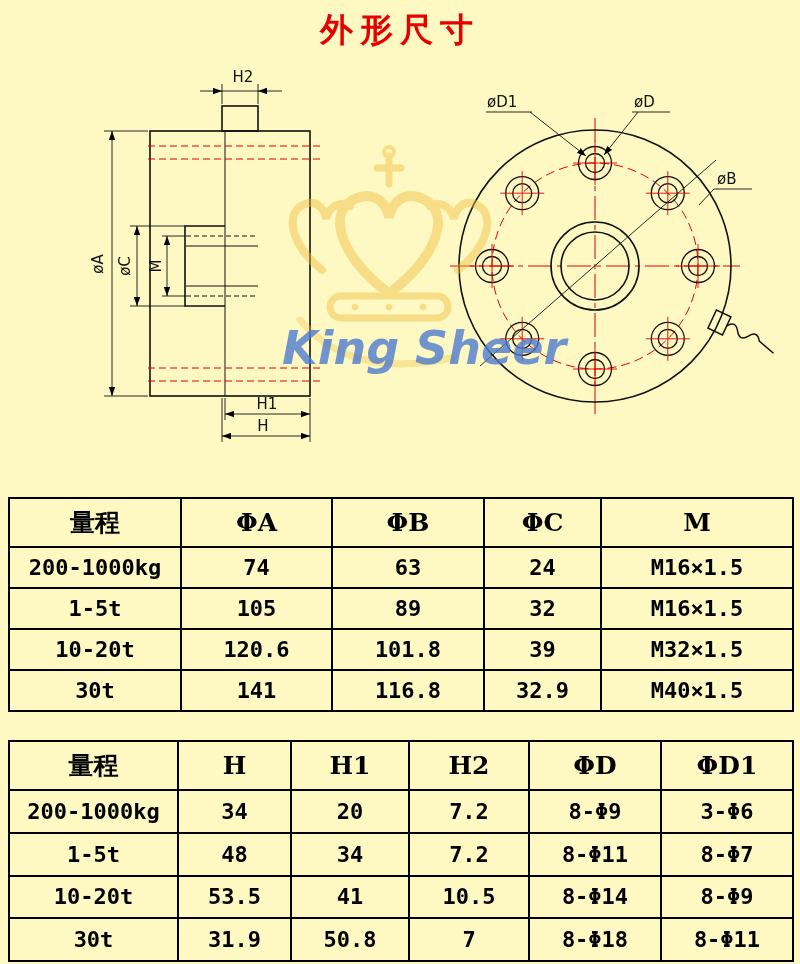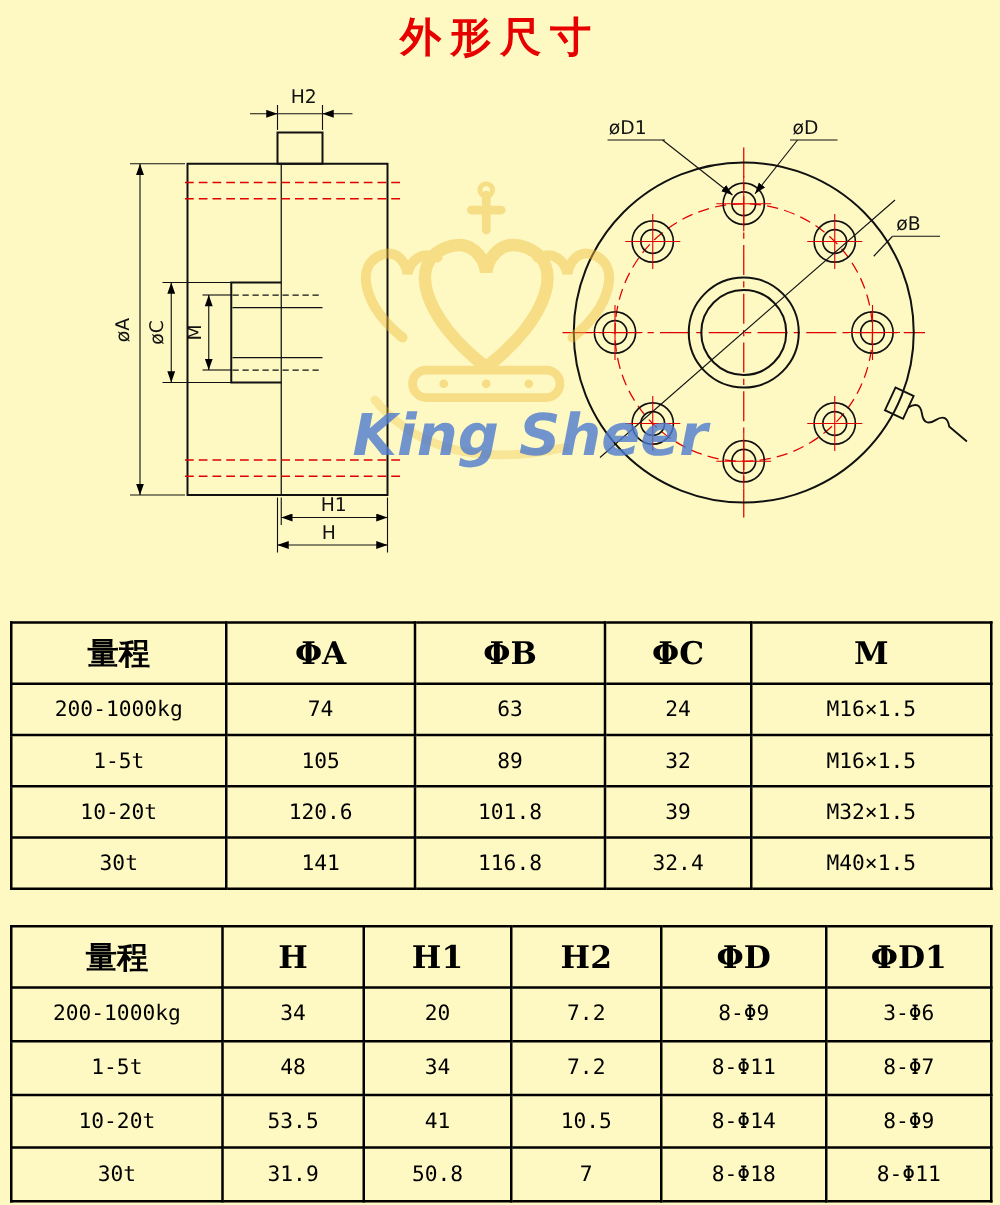--- a/index.html
+++ b/index.html
@@ -11,21 +11,21 @@
   .drawing-area{position:absolute;top:58px;left:0;width:800px;height:435px;}
   .model-label{position:absolute;top:425px;left:330px;width:180px;text-align:center;
                font-size:21px;font-weight:bold;font-family:"DejaVu Sans",sans-serif;}
   .tbl-wrap{position:absolute;left:8px;width:784px;}
   .tbl1{top:497px;height:215px;}
   .tbl2{top:740px;height:222px;}
   table{border-collapse:collapse;width:100%;height:100%;table-layout:fixed;}
   th,td{border:2px solid #000;text-align:center;vertical-align:middle;padding:0;
         overflow:hidden;white-space:nowrap;}
   th{font-family:"DejaVu Serif","Liberation Serif",serif;font-weight:bold;font-size:25px;height:47px;}
-  td{font-family:"DejaVu Sans Mono","Liberation Mono",monospace;font-size:17px;}
+  td{font-family:"DejaVu Sans Mono","Liberation Mono",monospace;font-size:22px;font-weight:bold;}
   svg text{font-family:"DejaVu Sans",sans-serif;}
 </style>
 </head>
 <body>
 
 <div class="page">
 
   <div class="title">外形尺寸</div>
 
   <div class="drawing-area">
@@ -230,21 +230,21 @@
           <td>10-20t</td>
           <td>120.6</td>
           <td>101.8</td>
           <td>39</td>
           <td>M32×1.5</td>
         </tr>
         <tr>
           <td>30t</td>
           <td>141</td>
           <td>116.8</td>
-          <td>32.4</td>
+          <td>32.9</td>
           <td>M40×1.5</td>
         </tr>
       </tbody>
     </table>
   </div>
 
   <div class="tbl-wrap tbl2">
     <table>
       <colgroup>
         <col style="width:169px">

